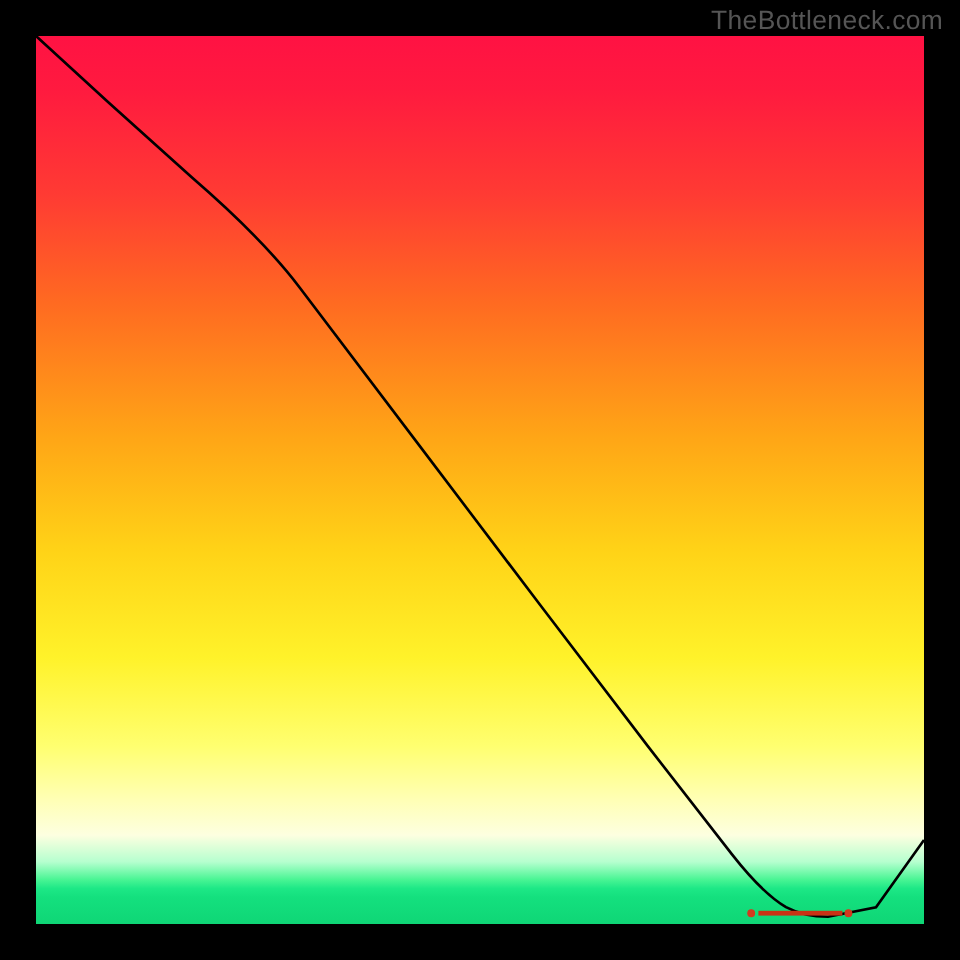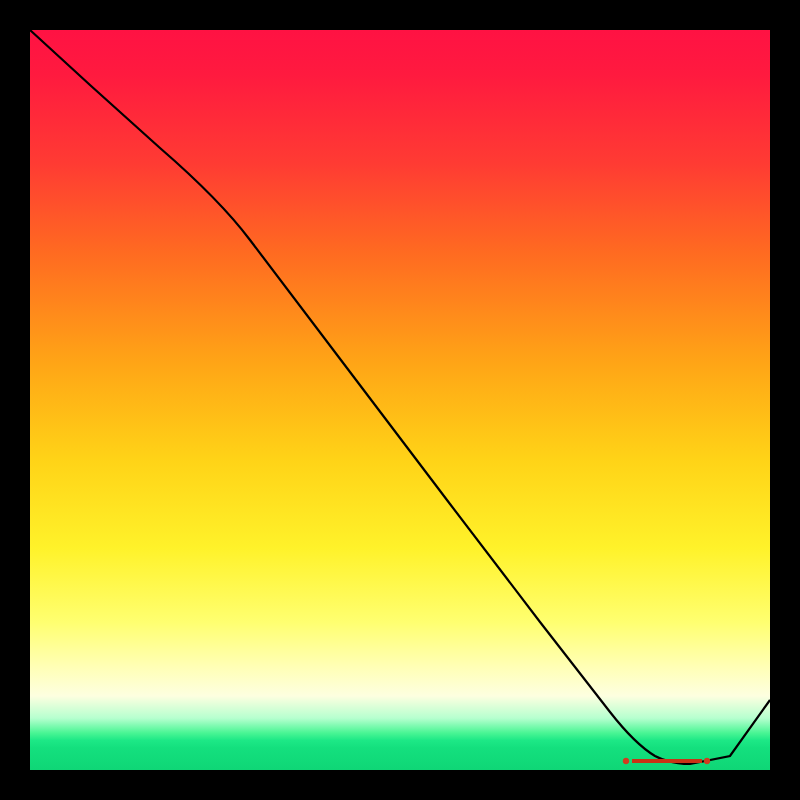--- a/index.html
+++ b/index.html
@@ -76,20 +76,21 @@
     font-size: 8px;
     font-weight: 700;
     letter-spacing: -0.5px;
   }
 </style>
 </head>
 <body>
 
 <div class="frame">
 
+  <div class="watermark">TheBottleneck.com</div>
 
   <div class="plot">
     <svg viewBox="0 0 740 740">
 
       <path class="curve" d="M 0 0
                L 60 55
                L 130 118
                Q 190 170 220 210
                L 320 342
                L 420 474

